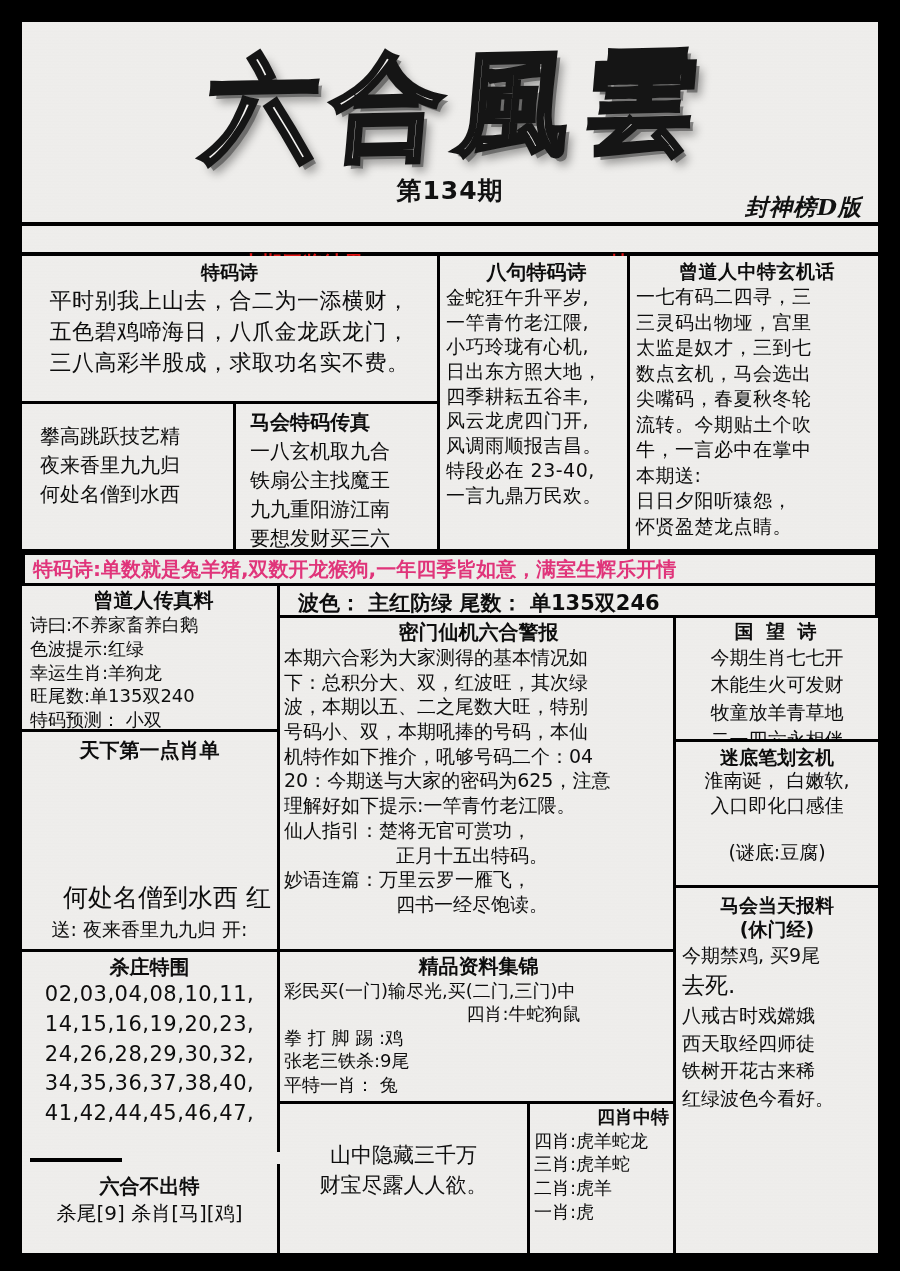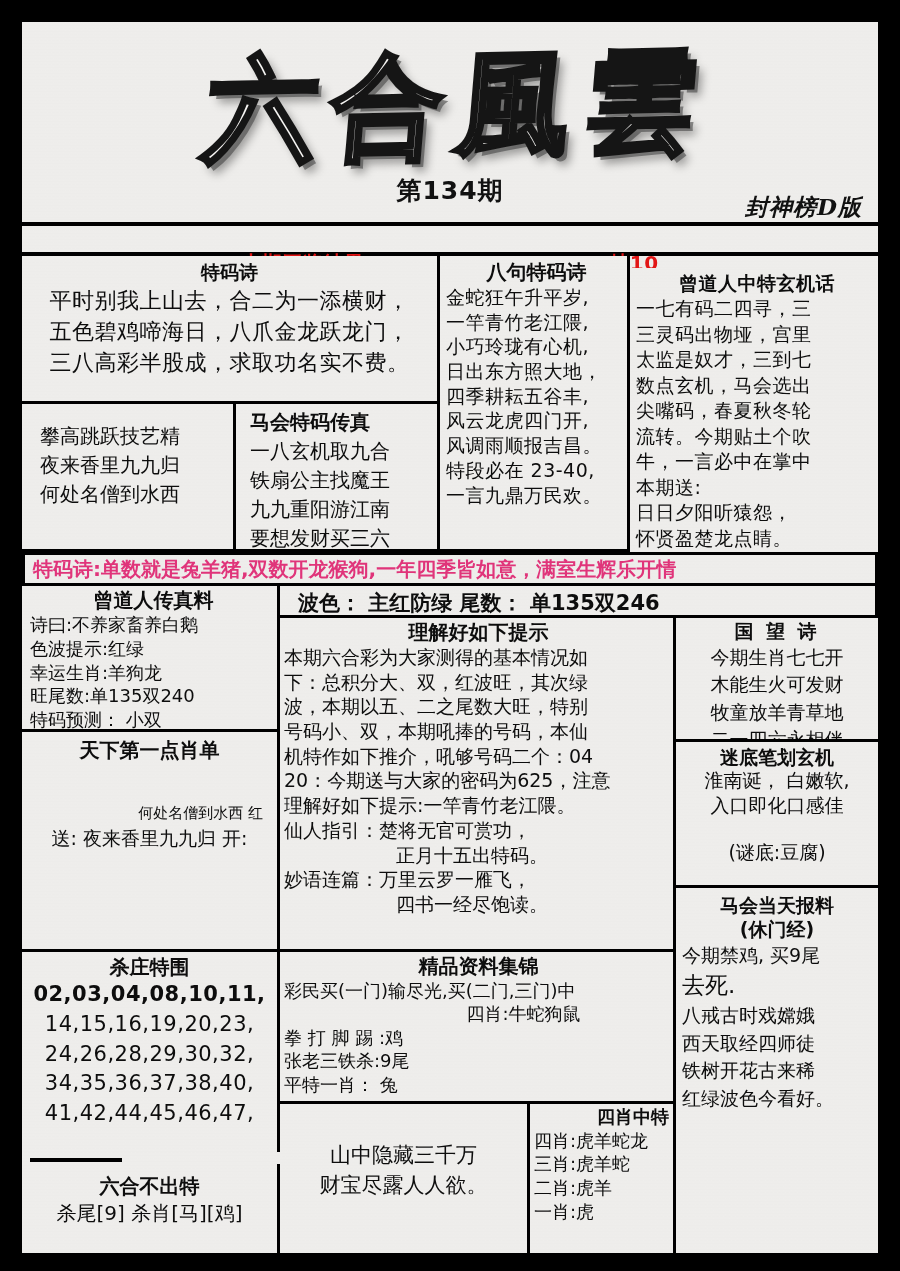--- a/index.html
+++ b/index.html
@@ -148,21 +148,21 @@
       <div class="c8-line">一竿青竹老江隈,</div>
       <div class="c8-line">小巧玲珑有心机,</div>
       <div class="c8-line">日出东方照大地，</div>
       <div class="c8-line">四季耕耘五谷丰,</div>
       <div class="c8-line">风云龙虎四门开,</div>
       <div class="c8-line">风调雨顺报吉昌。</div>
       <div class="c8-line">特段必在 23-40,</div>
       <div class="c8-line">一言九鼎万民欢。</div>
     </div>
 
-    <div class="cell paper bb" style="left:608px;top:234px;width:248px;height:296px;padding:3px 0 0 6px;margin-top:12px;">
+    <div class="cell paper bb" style="left:608px;top:234px;width:248px;height:296px;padding:3px 0 0 6px;">
       <div class="zdr-line" style="text-align:center;font-weight:bold;">曾道人中特玄机话</div>
       <div class="zdr-line">一七有码二四寻，三</div>
       <div class="zdr-line">三灵码出物垭，宫里</div>
       <div class="zdr-line">太监是奴才，三到七</div>
       <div class="zdr-line">数点玄机，马会选出</div>
       <div class="zdr-line">尖嘴码，春夏秋冬轮</div>
       <div class="zdr-line">流转。今期贴土个吹</div>
       <div class="zdr-line">牛，一言必中在掌中</div>
       <div class="zdr-line">本期送:</div>
       <div class="zdr-line">日日夕阳听猿怨，</div>
@@ -181,47 +181,47 @@
       <div class="sm-line" style="font-size:18px;">旺尾数:单135双240</div>
       <div class="sm-line" style="font-size:18px;">特码预测： 小双</div>
       <div class="sm-line" style="font-size:18px;">旺码提供:08 19 34</div>
     </div>
 
     <div class="cell paper bb br" style="left:258px;top:564px;width:598px;height:32px;padding:3px 0 0 18px;">
       <div class="wave-line">波色：  主红防绿 尾数：    单135双246</div>
     </div>
 
     <div class="cell paper bb br" style="left:258px;top:596px;width:396px;height:334px;padding:2px 0 0 4px;">
-      <div class="ttl" style="font-size:20px;">理解好如下提示</div>
+      <div class="ttl" style="font-size:20px;">密门仙机六合警报</div>
       <div class="mid-line">本期六合彩为大家测得的基本情况如</div>
       <div class="mid-line">下：总积分大、双，红波旺，其次绿</div>
       <div class="mid-line">波，本期以五、二之尾数大旺，特别</div>
       <div class="mid-line">号码小、双，本期吼捧的号码，本仙</div>
       <div class="mid-line">机特作如下推介，吼够号码二个：04</div>
       <div class="mid-line">20：今期送与大家的密码为625，注意</div>
       <div class="mid-line">理解好如下提示:一竿青竹老江隈。</div>
       <div class="mid-line">
         <span>仙人指引：</span><span>楚将无官可赏功，</span>
       </div>
       <div class="mid-line" style="padding-left:112px;">正月十五出特码。</div>
       <div class="mid-line">
         <span>妙语连篇：</span><span>万里云罗一雁飞，</span>
       </div>
       <div class="mid-line" style="padding-left:112px;">四书一经尽饱读。</div>
     </div>
 
     <div class="cell paper bb br" style="left:0px;top:710px;width:258px;height:220px;padding:6px 0 0 0;">
       <div class="ttl" style="font-size:20px;">天下第一点肖单</div>
-      <div class="blk-line" style="text-align:right;padding-right:14px;margin-top:40px;font-size:15px;">何处名僧到水西 红</div>
+      <div class="blk-line" style="text-align:right;padding-right:6px;margin-top:117px;font-size:25px;">何处名僧到水西 红</div>
       <div class="blk-line" style="text-align:center;font-size:19px;">送: 夜来香里九九归 开:</div>
     </div>
 
     <div class="cell paper br" style="left:0px;top:930px;width:258px;height:200px;padding:3px 0 0 0;">
       <div class="ttl" style="font-size:20px;">杀庄特围</div>
-      <div class="num-line" style="text-align:center;font-weight:bold;">02,03,04,08,10,11,</div>
+      <div class="num-line" style="text-align:center;">02,03,04,08,10,11,</div>
       <div class="num-line" style="text-align:center;">14,15,16,19,20,23,</div>
       <div class="num-line" style="text-align:center;">24,26,28,29,30,32,</div>
       <div class="num-line" style="text-align:center;">34,35,36,37,38,40,</div>
       <div class="num-line" style="text-align:center;">41,42,44,45,46,47,</div>
     </div>
 
     <div class="short-rule" style="left:8px;top:1136px;width:92px;"></div>
 
     <div class="cell paper br" style="left:0px;top:1142px;width:258px;height:89px;padding:10px 0 0 0;">
       <div class="ttl" style="font-size:20px;">六合不出特</div>

